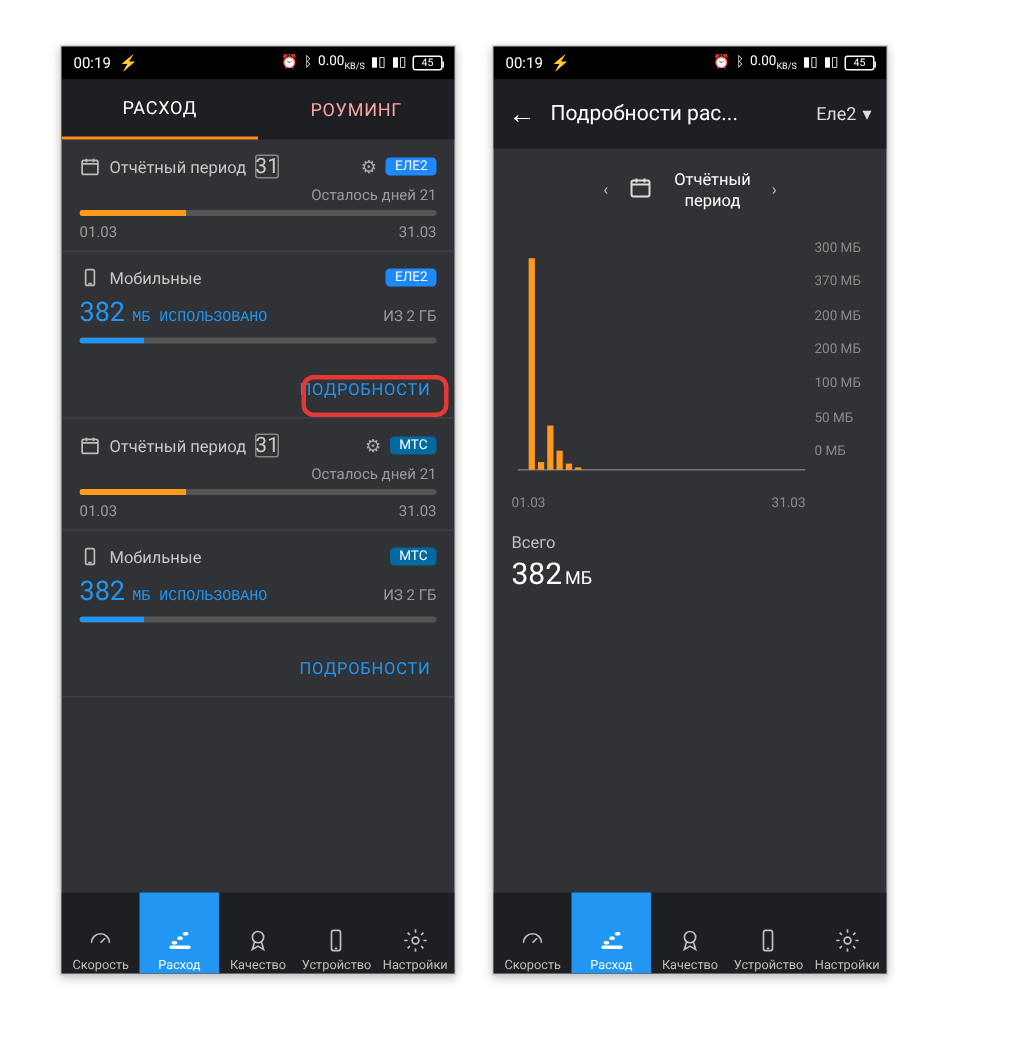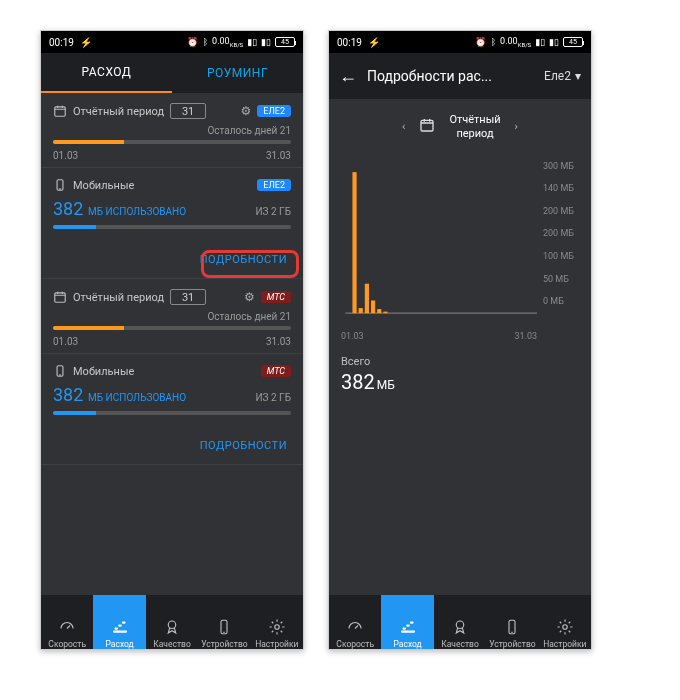--- a/index.html
+++ b/index.html
@@ -7,40 +7,40 @@
   .phone { width:264px; height:620px; background:#303236; border:1px solid #ccc; box-shadow:0 2px 6px rgba(0,0,0,.25); display:flex; flex-direction:column; overflow:hidden; position:relative; }
   .status-bar { height:22px; background:#000; color:#fff; font-size:10px; display:flex; align-items:center; justify-content:space-between; padding:0 8px; }
   .status-bar .left { display:flex; align-items:center; gap:6px; }
   .status-bar .right { display:flex; align-items:center; gap:4px; }
   .battery { display:inline-block; border:1px solid #fff; border-radius:2px; width:20px; height:10px; position:relative; font-size:7px; text-align:center; line-height:8px; color:#fff; }
   .battery::after { content:""; position:absolute; right:-2px; top:3px; width:1.5px; height:4px; background:#fff; }
   .sb-icon { font-size:9px; }
   .orange-icon { color:#ff8c1a; }
   
   .tabs { height:40px; display:flex; background:#1e1f22; }
-  .tab { flex:1; display:flex; align-items:center; justify-content:center; color:#0ea5e9; font-size:12px; letter-spacing:.5px; cursor:pointer; }
+  .tab { flex:1; display:flex; align-items:center; justify-content:center; color:#fca5a5; font-size:12px; letter-spacing:.5px; cursor:pointer; }
   .tab.active { color:#fff; border-bottom:2px solid #ff8c1a; }
   .content { flex:1; overflow-y:hidden; color:#c7c7c7; font-size:11px; }
   .section { padding:10px 12px 6px; border-bottom:1px solid #3d3f44; }
   .row { display:flex; align-items:center; justify-content:space-between; margin-bottom:6px; }
   .ic { width:14px; height:14px; margin-right:6px; display:inline-flex; align-items:center; justify-content:center; }
   .title-inline { display:flex; align-items:center; }
-  .day-badge { display:inline-flex; align-items:center; justify-content:center; width:36px; height:16px; border:1px solid #888; border-radius:2px; font-size:11px; color:#ccc; margin-left:6px; }
+  .day-badge { display:inline-flex; align-items:center; justify-content:center; width:16px; height:16px; border:1px solid #888; border-radius:2px; font-size:14px; color:#ccc; margin-left:6px; }
   .gear { color:#aaa; font-size:12px; }
   .pill { display:inline-block; padding:1px 6px; border-radius:3px; font-size:9px; color:#fff; margin-left:6px; }
   .pill.blue { background:#1e88ff; }
-  .pill.red { background:#7f1d1d;font-style:italic; }
+  .pill.red { background:#0369a1; }
   .muted-r { color:#9a9a9a; font-size:10px; text-align:right; }
   .date-row { display:flex; justify-content:space-between; color:#9a9a9a; font-size:10px; margin-top:6px; }
   .bar { height:4px; border-radius:2px; background:#555; overflow:hidden; }
   .bar .fill-orange { height:100%; background:#ff9a1f; }
   .bar .fill-blue { height:100%; background:#2196f3; }
   .used-line { display:flex; align-items:baseline; justify-content:space-between; margin:6px 0 6px; }
   .used-big { color:#2196f3; font-size:18px; font-weight:400; }
-  .used-sm { color:#2196f3; font-size:10px; margin-left:2px; }
+  .used-sm { color:#2196f3; font-size:10px; margin-left:2px;font-family:Liberation Mono, monospace; }
   .used-of { color:#9a9a9a; font-size:10px; }
   .details-btn { text-align:right; padding:24px 4px 6px; }
   .details-btn span { color:#2196f3; font-size:11px; letter-spacing:.5px; cursor:pointer; }
   .highlight { position:absolute; border:3px solid #e53935; border-radius:8px; pointer-events:none; }
   
   .bnav { height:54px; background:#1e1f22; display:flex; }
   .bitem { flex:1; display:flex; flex-direction:column; align-items:center; justify-content:flex-end; color:#bfbfbf; font-size:8.5px; gap:3px; cursor:pointer; }
   .bitem.active { background:#2196f3; color:#fff; }
   .bicon { width:18px; height:18px; display:flex; align-items:center; justify-content:center; }
   .bicon svg { width:18px; height:18px; stroke:currentColor; fill:none; stroke-width:1.5; }
@@ -293,21 +293,21 @@
         <line x1="6" y1="146" x2="190" y2="146" stroke="#777" stroke-width="1"></line>
         <rect x="12.903225806451612" y="10.706666666666678" width="4" height="135.29333333333332" fill="#ff9a1f"></rect>
         <rect x="18.838709677419356" y="141.13333333333333" width="4" height="4.866666666666666" fill="#ff9a1f"></rect>
         <rect x="24.774193548387096" y="117.77333333333334" width="4" height="28.226666666666667" fill="#ff9a1f"></rect>
         <rect x="30.70967741935484" y="133.83333333333334" width="4" height="12.166666666666666" fill="#ff9a1f"></rect>
         <rect x="36.645161290322584" y="142.10666666666665" width="4" height="3.8933333333333335" fill="#ff9a1f"></rect>
         <rect x="42.58064516129032" y="144.54" width="4" height="1.46" fill="#ff9a1f"></rect>
       </svg>
     <div class="ylabels" id="ylabels" style="height: 146px;">
         <span>300 МБ</span>
-        <span>140 МБ</span>
+        <span>370 МБ</span>
         <span>200 МБ</span>
         <span>200 МБ</span>
         <span>100 МБ</span>
         <span>50 МБ</span>
         <span>0 МБ</span>
       </div>
   </div>
   <div class="xaxis">
     <span>01.03</span>
     <span>31.03</span>

